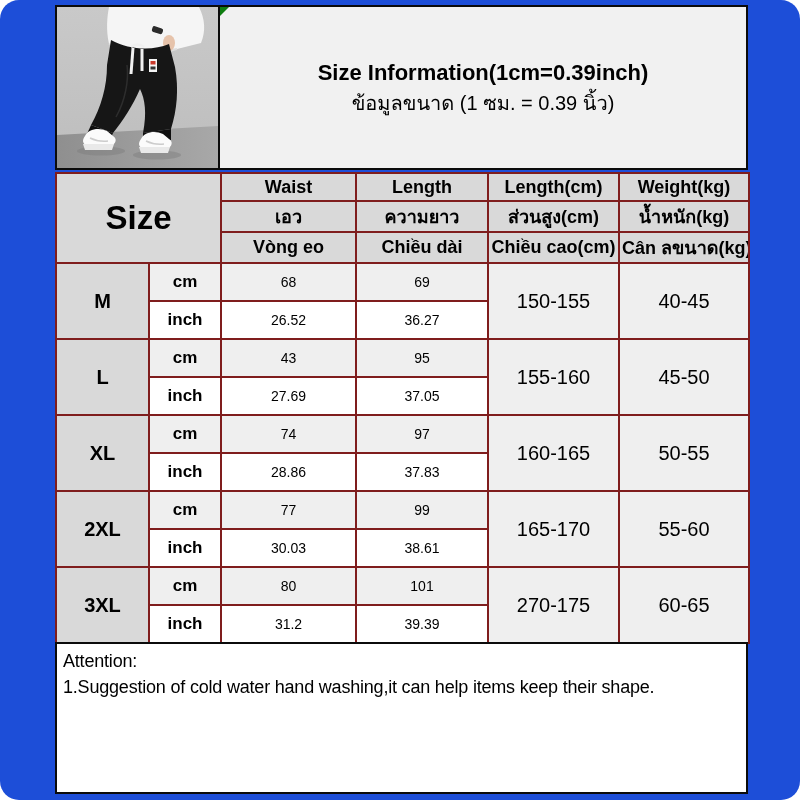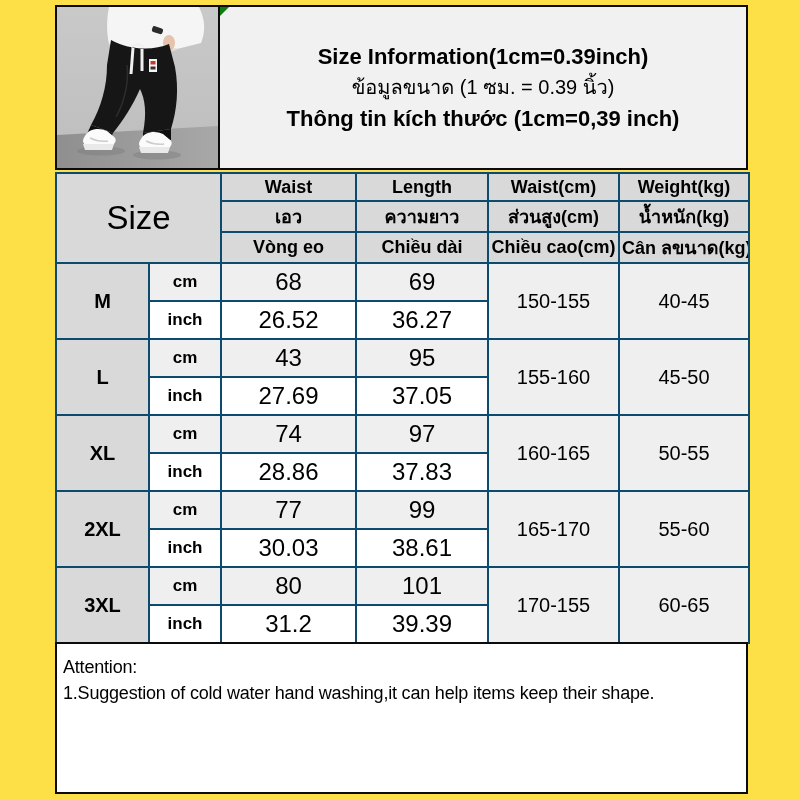--- a/index.html
+++ b/index.html
@@ -1,20 +1,20 @@
 <!DOCTYPE html>
 <html><head>
 <meta charset="utf-8">
 <style>
   html,body { margin:0; padding:0; }
   body {
     width:800px; height:800px; background:#ffffff;
     font-family:"Liberation Sans","DejaVu Sans",sans-serif; color:#000;
   }
-  #canvas { position:relative; width:800px; height:800px; background:#fde047; overflow:hidden; }
+  #canvas { position:relative; width:800px; height:800px; background:#1d4ed8; overflow:hidden;border-radius:19px; }
   .sheet { position:absolute; left:55px; top:5px; width:693px; }
 
   
   .top-row { display:flex; height:165px; }
   .photo-frame {
     flex:0 0 165px; width:165px; height:165px; box-sizing:border-box;
     border:2px solid #0b0b0b; background:#c4c4c4; overflow:hidden;
   }
   .photo-frame svg { display:block; }
   .title-box {
@@ -28,39 +28,39 @@
     border-top:9px solid #0e7d10; border-right:9px solid transparent;
   }
   .t-en, .t-vi { font-weight:bold; font-size:22px; line-height:1.15; }
   .t-th { font-weight:normal; font-size:20px; line-height:1.15; }
 
   
   .size-table {
     border-collapse:collapse; table-layout:fixed; width:693px; margin-top:2px;
   }
   .size-table td {
-    border:2px solid #0c4a6e; text-align:center; vertical-align:middle;
+    border:2px solid #7f1d1d; text-align:center; vertical-align:middle;
     padding:0 2px; overflow:hidden; white-space:nowrap;
   }
   tr.hr { height:28px; }
   tr.dr { height:38px; }
   td.hdr { background:#d9d9d9; font-weight:bold; font-size:18px; }
-  td.size-cell { background:#d9d9d9; font-weight:normal; font-size:33px;text-align:center; }
+  td.size-cell { background:#d9d9d9; font-weight:bold; font-size:33px;text-align:center; }
   td.size-label { background:#d9d9d9; font-weight:bold; font-size:20px; }
   td.unit { font-weight:bold; font-size:17px; }
-  td.val { font-size:24px; }
+  td.val { font-size:14px; }
   td.merge { background:#efefef; font-size:20px; }
   tr.cm-row td.unit, tr.cm-row td.val { background:#efefef; }
   tr.inch-row td.unit, tr.inch-row td.val { background:#ffffff;margin-top:31px; }
 
   
   .attention {
     box-sizing:border-box; border:2px solid #0b0b0b; margin-top:-2px;
     width:693px; height:152px; background:#fff;
-    padding:10px 6px; font-size:18px; line-height:26px; letter-spacing:-0.2px;
+    padding:4px 6px; font-size:18px; line-height:26px; letter-spacing:-0.2px;
   }
 </style>
 </head>
 <body>
 
 <div id="canvas">
   <div class="sheet">
 
     <div class="top-row">
       <div class="photo-frame">
@@ -105,39 +105,38 @@
           <path d="M33,131 q8,4 18,3" stroke="#cccccc" stroke-width="1.5" fill="none"></path>
           <path d="M84,132 C87,125 98,123 106,127 L112,132 C116,134 116,140 109,142 L87,142 C81,140 81,136 84,132 Z" fill="#fbfbfb"></path>
           <path d="M82,140 L113,140 L111,146 L84,146 Z" fill="#e9e9e9"></path>
           <path d="M89,134 q8,4 18,3" stroke="#cccccc" stroke-width="1.5" fill="none"></path>
         </svg>
       </div>
       <div class="title-box">
         <div class="corner"></div>
         <div class="t-en">Size Information(1cm=0.39inch)</div>
         <div class="t-th">ข้อมูลขนาด (1 ซม. = 0.39 นิ้ว)</div>
-        <div class="t-vi">Thông tin kích thước (1cm=0,39 inch)</div>
       </div>
     </div>
 
     <table class="size-table">
       <colgroup>
         <col style="width:93px">
           <col style="width:72px">
           <col style="width:135px">
         <col style="width:132px">
           <col style="width:131px">
           <col style="width:130px">
       </colgroup>
       <tbody>
         <tr class="hr">
           <td class="size-cell" colspan="2" rowspan="3">Size</td>
           <td class="hdr">Waist</td>
           <td class="hdr">Length</td>
-          <td class="hdr">Waist(cm)</td>
+          <td class="hdr">Length(cm)</td>
           <td class="hdr">Weight(kg)</td>
         </tr>
         <tr class="hr">
           <td class="hdr">เอว</td>
           <td class="hdr">ความยาว</td>
           <td class="hdr">ส่วนสูง(cm)</td>
           <td class="hdr">น้ำหนัก(kg)</td>
         </tr>
         <tr class="hr">
           <td class="hdr">Vòng eo</td>
@@ -200,21 +199,21 @@
           <td class="unit">inch</td>
           <td class="val">30.03</td>
           <td class="val">38.61</td>
         </tr>
 
         <tr class="dr cm-row">
           <td class="size-label" rowspan="2">3XL</td>
           <td class="unit">cm</td>
           <td class="val">80</td>
           <td class="val">101</td>
-          <td class="merge" rowspan="2">170-155</td>
+          <td class="merge" rowspan="2">270-175</td>
           <td class="merge" rowspan="2">60-65</td>
         </tr>
         <tr class="dr inch-row">
           <td class="unit">inch</td>
           <td class="val">31.2</td>
           <td class="val">39.39</td>
         </tr>
       </tbody>
     </table>
 

